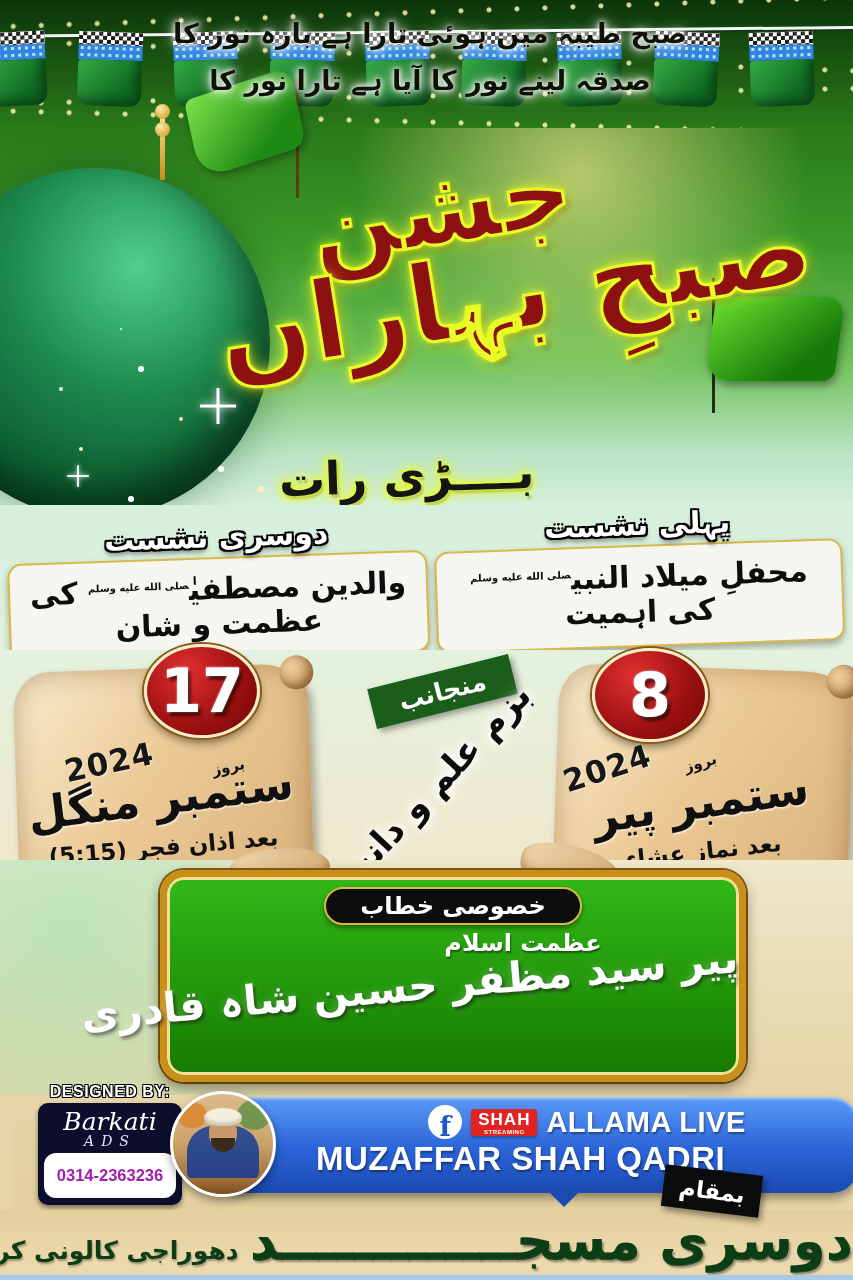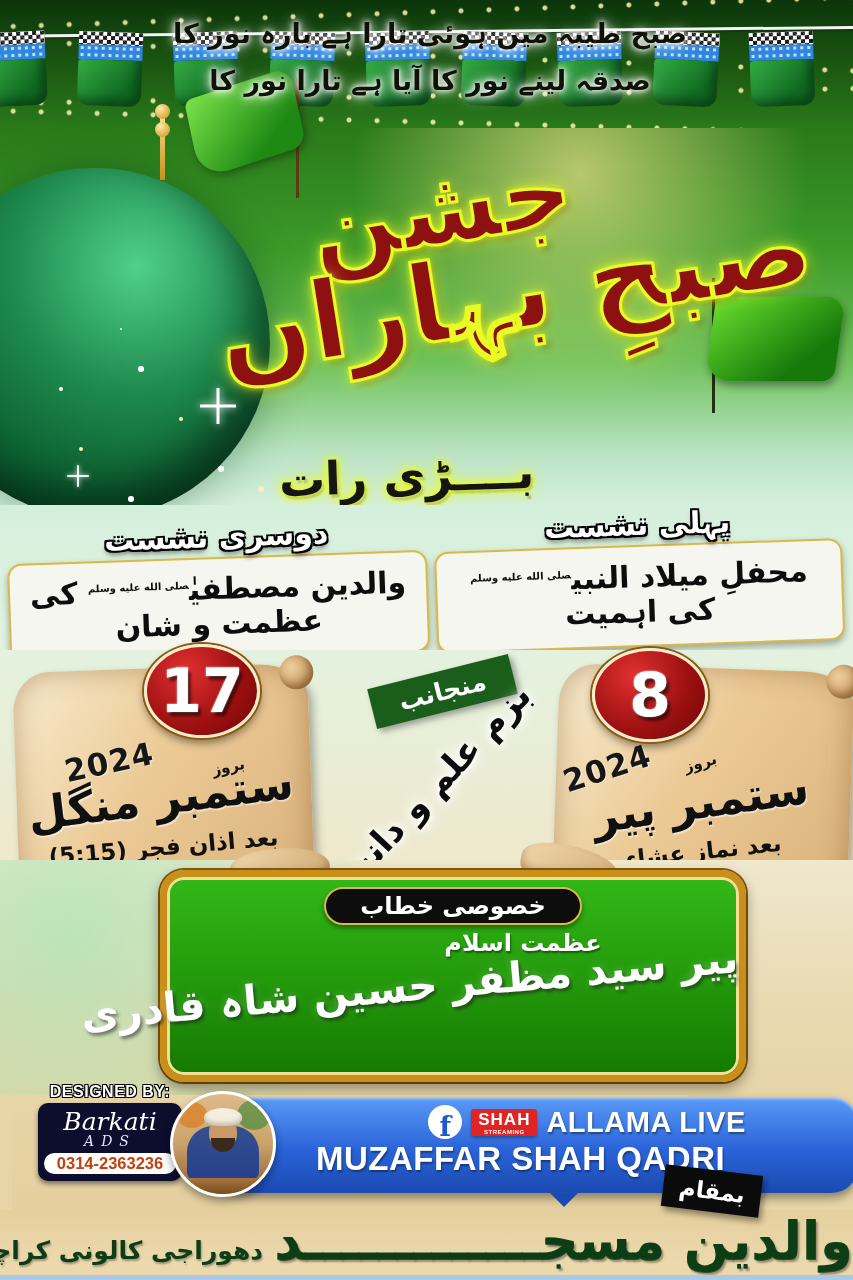--- a/index.html
+++ b/index.html
@@ -154,22 +154,22 @@
      background:linear-gradient(180deg,#e7d5a8,#e4cf9e); }
   #designed { position:absolute; left:26px; top:-12px; width:144px; text-align:center;
      font-family:"Liberation Sans",sans-serif; }
   #designed .d-label { font-size:16px; font-weight:bold; color:#fff; letter-spacing:.5px;
      text-shadow:-1px -1px 0 #000,1px -1px 0 #000,-1px 1px 0 #000,1px 1px 0 #000; }
   #designed .d-box { margin-top:2px; background:#0d0d2e; border-radius:10px; padding:4px 6px 7px;
      box-shadow:0 3px 5px rgba(0,0,0,.45); }
   #designed .d-name { font-family:"DejaVu Serif",serif; font-style:italic; color:#fff; font-size:25px; }
   #designed .d-ads { color:#e8e2ff; font-family:"DejaVu Serif",serif; font-style:italic;
      letter-spacing:7px; font-size:14px; margin-top:-3px; }
-  #designed .d-phone { background:#fff; border-radius:12px; color:#c2410c; font-size:16.5px;
-     font-weight:bold; margin-top:4px; padding:1px 2px; }
+  #designed .d-phone { background:#fff; border-radius:12px; color:#a21caf; font-size:16.5px;
+     font-weight:bold; margin-top:4px; padding:13px 2px; }
   #bluebar { position:absolute; left:208px; top:2px; width:638px; height:96px; border-radius:26px;
      background:linear-gradient(180deg,#5a9af7 0%,#2a63d8 55%,#1b4ab0 100%);
      box-shadow:0 5px 10px rgba(0,0,0,.4), inset 0 2px 3px rgba(255,255,255,.5);
      color:#fff; font-family:"Liberation Sans",sans-serif; padding-left:96px; }
   #bluebar::after { content:""; position:absolute; left:330px; bottom:-14px;
      border:14px solid transparent; border-top-color:#1b4ab0; border-bottom:none; }
   #photo { position:absolute; left:-50px; top:-6px; width:106px; height:106px; border-radius:50%;
      border:3px solid #fff; overflow:hidden; box-shadow:0 4px 8px rgba(0,0,0,.4);
      background:linear-gradient(180deg,#dfb98a 0%,#caa36a 50%,#8a5a2a 100%); }
   .ph-blob1 { position:absolute; left:4px; top:8px; width:30px; height:26px; border-radius:50%;
@@ -384,18 +384,18 @@
         </div>
         <div class="bb-name1">ALLAMA LIVE</div>
       </div>
       <div class="bb-name2">MUZAFFAR SHAH QADRI</div>
     </div>
   </div>
 
   <div id="venue">
     <div id="venue-badge">بمقام</div>
     <div id="venue-line">
-      <span class="v-big">والدین مسجـــــــــــــد</span>
+      <span class="v-big">دوسری مسجـــــــــــــد</span>
       <span class="v-small">دھوراجی کالونی کراچی</span>
     </div>
   </div>
 
 </div>
 
 </body></html>

